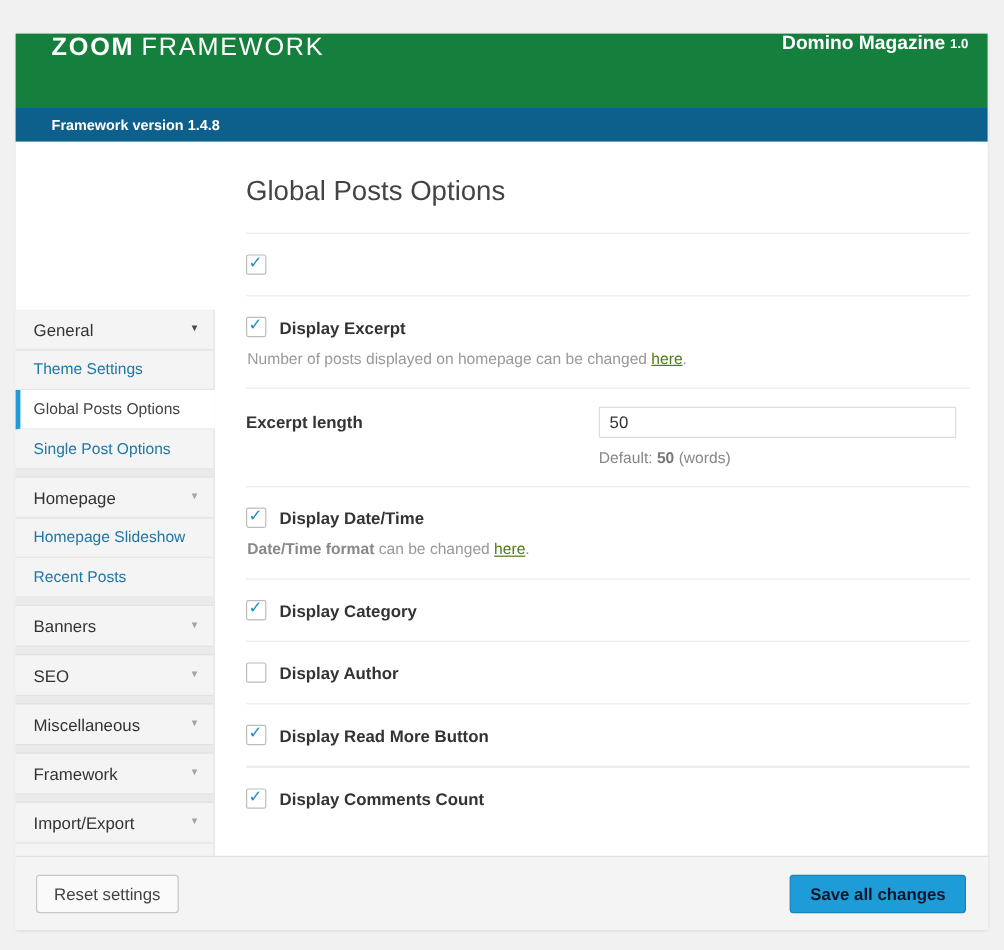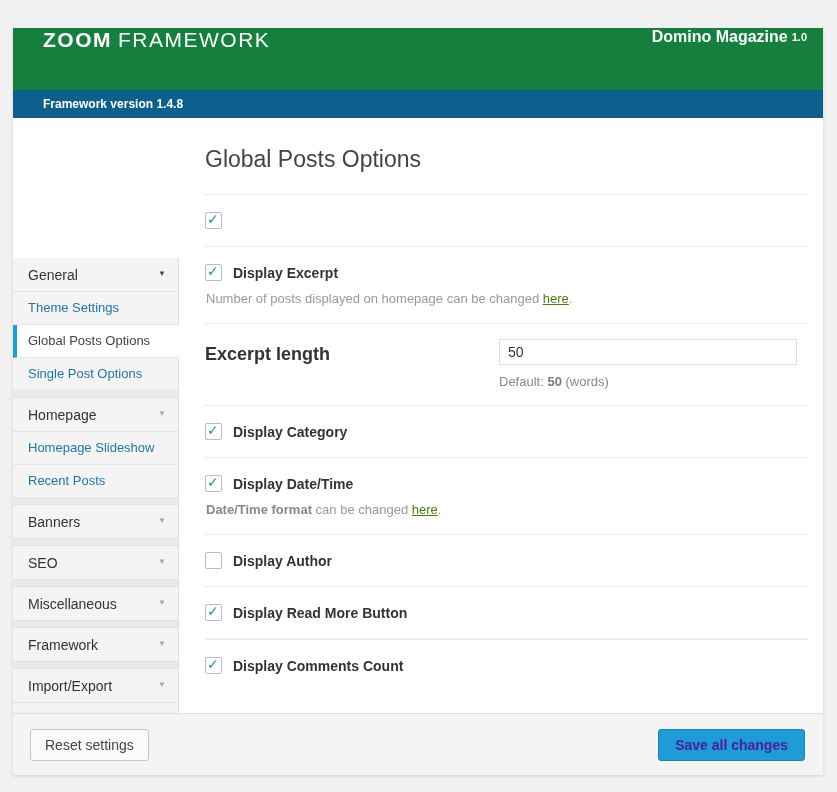--- a/index.html
+++ b/index.html
@@ -119,21 +119,21 @@
   .note {
     margin: 10px 0 0 1px;
     font-size: 13px; color: #999;
   }
   .note b { color: #888; }
   .note a { color: #4d7c0f; text-decoration: underline; cursor: pointer; margin-top: 37px; }
 
   .field-row { padding: 15px 0 16px; display: flex; }
   .field-label {
     width: 294px; flex: 0 0 294px;
-    font-size: 18px; font-weight: bold; color: #333;
+    font-size: 14px; font-weight: bold; color: #333;
     padding-top: 5px;
   }
   .field-input input[type="text"] {
     width: 298px;
     padding: 4px 8px;
     border: 1px solid #ddd;
     border-radius: 1px;
     font-size: 14px; color: #333;
     font-family: "Liberation Sans", sans-serif;
     background: #fff;
@@ -156,21 +156,21 @@
     padding: 7px 14px;
     font-size: 14px; color: #444;
     font-family: "Liberation Sans", sans-serif;
     cursor: pointer;
   }
   .btn-save {
     background: #1e9cd7;
     border: 1px solid #1884b8;
     border-radius: 3px;
     padding: 7px 16px;
-    font-size: 14px; font-weight: bold; color: #4c1d95;
+    font-size: 14px; font-weight: bold; color: #0f172a;
     font-family: "Liberation Sans", sans-serif;
     cursor: pointer;
   }
 </style>
 </head>
 <body>
 
 <div class="panel">
 
   <div class="hdr">
@@ -263,39 +263,39 @@
           <div class="field-help">
             <span>Default:</span>
             <b>50</b>
             <span>(words)</span>
           </div>
         </div>
       </div>
 
       <div class="row opt-row">
         <div class="cbwrap">
-          <input type="checkbox" id="cb2" class="cb" checked="checked" style="">
-          <label for="cb2" class="opt-label">Display Category</label>
-        </div>
-      </div>
-
-      <div class="row opt-row">
-        <div class="cbwrap">
           <input type="checkbox" id="cb3" class="cb" checked="checked" style="">
           <label for="cb3" class="opt-label">Display Date/Time</label>
         </div>
         <p class="note">
           <b>Date/Time format</b>
           <span>can be changed</span>
           <a>here</a><span>.</span>
         </p>
       </div>
 
       <div class="row opt-row">
         <div class="cbwrap">
+          <input type="checkbox" id="cb2" class="cb" checked="checked" style="">
+          <label for="cb2" class="opt-label">Display Category</label>
+        </div>
+      </div>
+
+      <div class="row opt-row">
+        <div class="cbwrap">
           <input type="checkbox" id="cb4" class="cb" style="">
           <label for="cb4" class="opt-label">Display Author</label>
         </div>
       </div>
 
       <div class="row opt-row last">
         <div class="cbwrap">
           <input type="checkbox" id="cb6" class="cb" checked="checked" style="">
           <label for="cb6" class="opt-label">Display Read More Button</label>
         </div>

